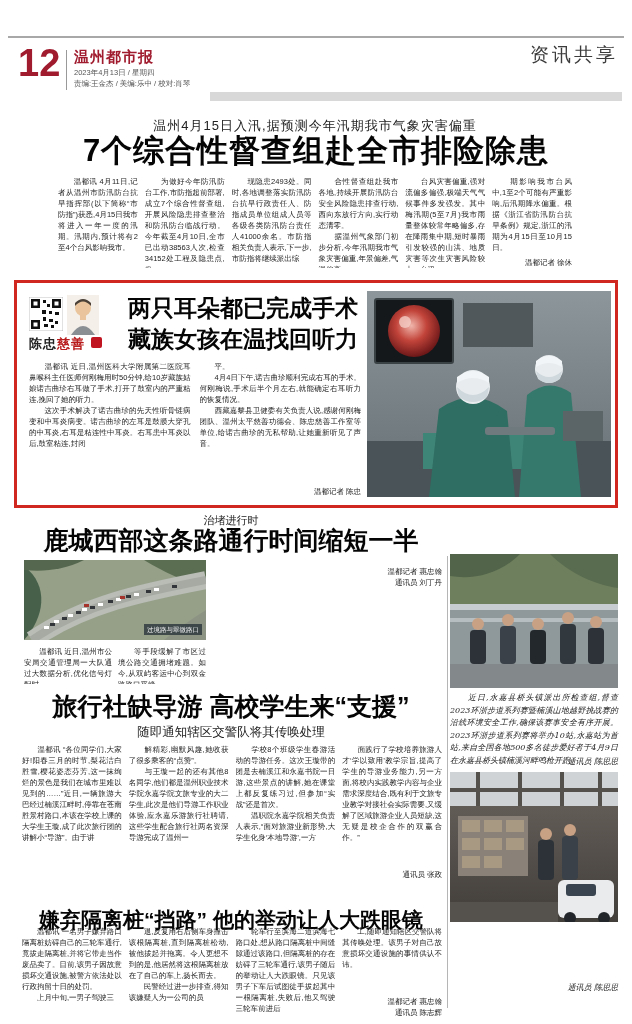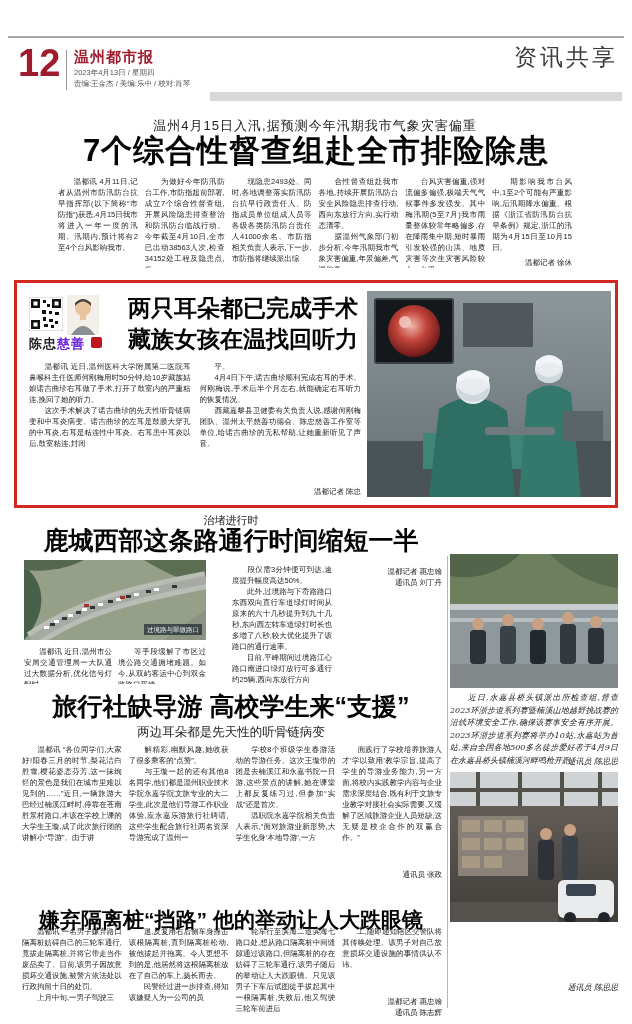--- a/index.html
+++ b/index.html
@@ -28,21 +28,21 @@
   .photo-label{position:absolute;right:4px;bottom:5px;background:rgba(35,45,55,0.75);
                color:#f2f2f2;font-size:6.5px;line-height:9px;padding:1px 3px;}
   .logo-text{font-size:13px;font-weight:bold;letter-spacing:1px;}
 </style>
 </head>
 <body>
 
 <div style="width:632px;height:1024px;position:relative;">
 
   <div class="abs rule-h" style="left:8px;top:36px;width:616px;height:2px;"></div>
-  <div class="abs" style="right:14px;top:42px;font-size:23px;color:#3c3c3c;letter-spacing:3px;">资讯共享</div>
+  <div class="abs" style="right:14px;top:42px;font-size:19px;color:#3c3c3c;letter-spacing:3px;">资讯共享</div>
 
   <div class="abs red" style="left:18px;top:42px;font-size:38px;font-weight:bold;">12</div>
   <div class="abs" style="left:66px;top:50px;width:1px;height:40px;background:#999;"></div>
   <div class="abs red" style="left:74px;top:48px;font-size:15px;font-weight:bold;letter-spacing:1px;">温州都市报</div>
   <div class="abs" style="left:74px;top:68px;font-size:7.5px;color:#555;">2023年4月13日 / 星期四</div>
   <div class="abs" style="left:74px;top:79px;font-size:7.5px;color:#555;">责编:王金杰 / 美编:乐中 / 校对:肖琴</div>
   <div class="abs graybar" style="left:210px;top:92px;width:412px;height:9px;"></div>
 
   <div class="abs center kicker" style="left:58px;top:117px;width:514px;">温州4月15日入汛,据预测今年汛期我市气象灾害偏重</div>
   <div class="abs center headline" style="left:20px;top:133px;width:592px;font-size:31px;letter-spacing:1px;">7个综合性督查组赴全市排险除患</div>
@@ -82,21 +82,21 @@
           <rect x="22" y="28" width="3" height="3" fill="#111"></rect>
       </svg>
       <svg class="abs photo" style="left:38px;top:-2px;" width="32" height="40" viewBox="0 0 32 40">
         <rect width="32" height="40" fill="#f4efe8"></rect>
         <circle cx="16" cy="13" r="8" fill="#e9c49c"></circle>
         <path d="M8 11 Q16 2 24 11 L24 8 Q16 0 8 8 Z" fill="#4a4038"></path>
         <path d="M4 40 Q16 22 28 40 Z" fill="#8a8f94"></path>
         <rect x="13" y="20" width="6" height="5" fill="#e9c49c"></rect>
       </svg>
       <div class="abs logo-text" style="left:0;top:38px;width:90px;">
-        <span style="color:#222;">陈忠</span><span style="color:#6d28d9;">慈善</span>
+        <span style="color:#222;">陈忠</span><span style="color:#b91c1c;">慈善</span>
         <span class="abs" style="left:62px;top:2px;width:11px;height:11px;background:#c01420;border-radius:2px;"></span>
       </div>
     </div>
 
     <div class="abs center" style="left:104px;top:10px;width:244px;">
       <div class="headline" style="font-size:23px;line-height:31px;">两只耳朵都已完成手术</div>
       <div class="headline" style="font-size:23px;line-height:31px;">藏族女孩在温找回听力</div>
     </div>
 
     <div class="abs cols" style="left:12px;top:78px;width:332px;height:136px;gap:9px;">
@@ -175,32 +175,29 @@
       </g>
       <rect x="60" y="44" width="5" height="3" fill="#a5342c"></rect>
       <rect x="96" y="36" width="5" height="3" fill="#a5342c"></rect>
       <path d="M140 80 H182 V50 C166 60 152 70 140 80 Z" fill="#8d9383"></path>
     </svg>
     <div class="photo-label">过境路与翠微路口</div>
   </div>
 
   <div class="abs bodytext" style="left:24px;top:646px;width:88px;height:38px;overflow:hidden;">　　温都讯 近日,温州市公安局交通管理局一大队通过大数据分析,优化信号灯配时</div>
   <div class="abs bodytext" style="left:118px;top:646px;width:88px;height:38px;overflow:hidden;">　　等手段缓解了市区过境公路交通拥堵难题。如今,从双屿客运中心到双金路路口平峰</div>
-  <div class="abs bodytext" style="left:232px;top:564px;width:100px;height:122px;overflow:hidden;">　　段仅需3分钟便可到达,速度提升幅度高达50%。
-　　此外,过境路与下岙路路口东西双向直行车道绿灯时间从原来的六十几秒提升到九十几秒,东向西左转车道绿灯时长也多增了八秒,较大优化提升了该路口的通行速率。
-　　目前,平峰期间过境路江心路口南进口绿灯放行可多通行约25辆,西向东放行方向</div>
   <div class="abs colflex" style="left:338px;top:564px;width:104px;height:122px;">
     <div class="byline">温都记者 惠忠翰
 通讯员 刘丁丹</div>
   </div>
 
   <div class="abs rule-v" style="left:447px;top:556px;width:1px;height:452px;"></div>
 
   <div class="abs center headline" style="left:20px;top:692px;width:422px;font-size:25px;">旅行社缺导游 高校学生来“支援”</div>
-  <div class="abs center" style="left:20px;top:724px;width:422px;font-size:12.5px;color:#222;">两边耳朵都是先天性的听骨链病变</div>
+  <div class="abs center" style="left:20px;top:724px;width:422px;font-size:12.5px;color:#222;">随即通知辖区交警队将其传唤处理</div>
   <div class="abs cols" style="left:22px;top:744px;width:420px;height:136px;gap:7px;">
     <div class="col bodytext">　　温都讯 “各位同学们,大家好!阳春三月的时节,梨花洁白胜雪,樱花姿态芬芳,这一抹绚烂的景色是我们在城市里难以见到的……”近日,一辆旅游大巴经过楠溪江畔时,停靠在苍南胜景村路口,本该在学校上课的大学生王璇,成了此次旅行团的讲解小“导游”。由于讲</div>
     <div class="col bodytext">　　解精彩,幽默风趣,她收获了很多乘客的“点赞”。
 　　与王璇一起的还有其他8名同学,他们都是温州职业技术学院永嘉学院文旅专业的大二学生,此次是他们导游工作职业体验,应永嘉乐游旅行社聘请,这些学生配合旅行社两名资深导游完成了温州一</div>
     <div class="col bodytext">　　学校8个班级学生春游活动的导游任务。这次王璇带的团是去楠溪江和永嘉书院一日游,这些景点的讲解,她在课堂上都反复练习过,但参加“实战”还是首次。
 　　温职院永嘉学院相关负责人表示,“面对旅游业新形势,大学生化身‘本地导游’,一方</div>
     <div class="col colflex">
       <div class="coltext bodytext">　　面践行了学校培养旅游人才‘学以致用’教学宗旨,提高了学生的导游业务能力,另一方面,将校内实践教学内容与企业需求深度结合,既有利于文旅专业教学对接社会实际需要,又缓解了区域旅游企业人员短缺,这无疑是校企合作的双赢合作。”</div>
       <div class="byline">通讯员 张政</div>
     </div>

